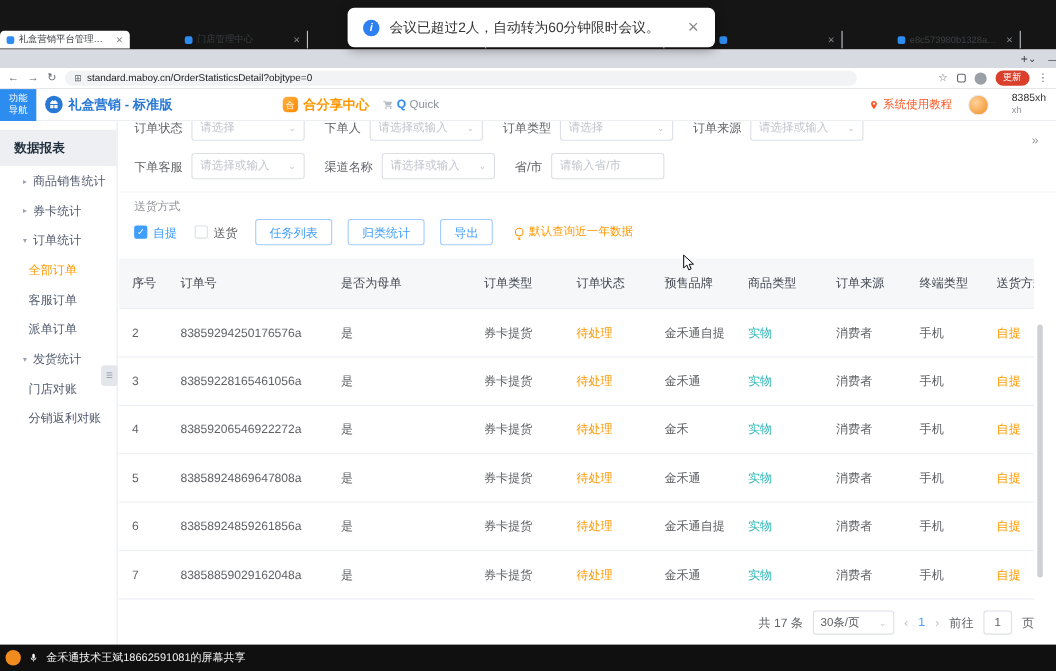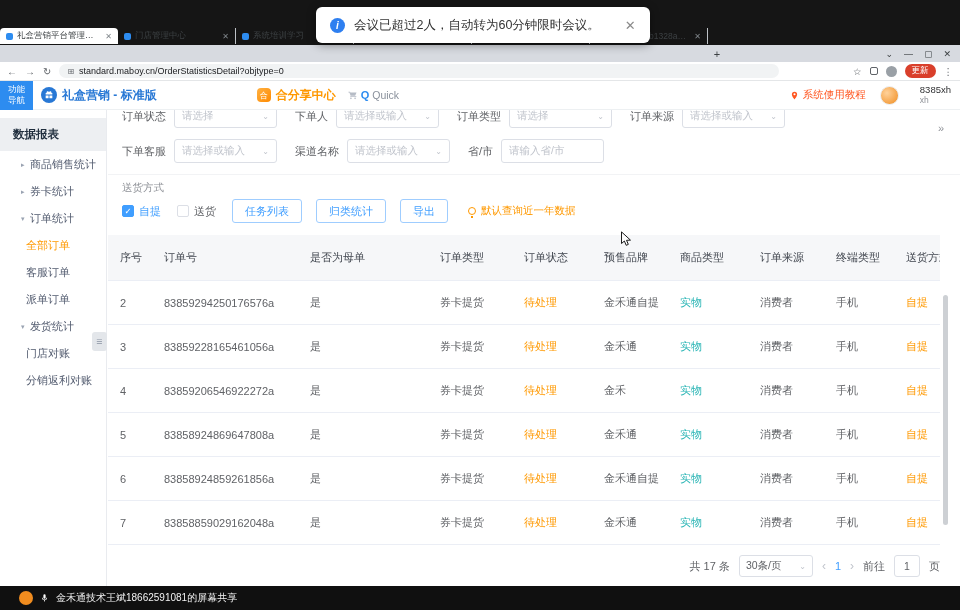--- a/index.html
+++ b/index.html
@@ -10,21 +10,21 @@
   .osbar { position:absolute; left:0; top:0; width:960px; height:45px; background:#151515; }
   .toast { position:absolute; left:316px; top:7px; height:36px; background:#fff; border-radius:6px;
            box-shadow:0 2px 10px rgba(0,0,0,.4); display:flex; align-items:center; padding:0 14px; gap:9px; z-index:60; }
   .toast-icon { width:15px; height:15px; border-radius:50%; background:#2e7ff0; color:#fff; font-size:10px; font-weight:bold;
                 display:flex; align-items:center; justify-content:center; font-style:italic; flex:none; }
   .toast-text { font-size:12.5px; color:#333; white-space:nowrap; }
   .toast-close { margin-left:16px; color:#8a8a8a; font-size:13px; cursor:pointer; }
 
   
   .tabstrip { position:absolute; left:0; top:45px; width:960px; height:17px; background:#d7dae0; display:flex; align-items:flex-end; }
-  .tabs { display:flex; height:34px; }
+  .tabs { display:flex; height:34px;gap:44px; }
   .tab { height:16px; width:118px; display:flex; align-items:center; gap:4px; padding:0 6px; font-size:8.5px; color:#3c4043; border-right:1px solid #bdc1c6; }
   .tab.active { background:#fff; border-radius:4px 4px 0 0; border-right:none; }
   .fav { width:7px; height:7px; border-radius:2px; background:#2d8cf0; flex:none; }
   .t-title { flex:1; overflow:hidden; white-space:nowrap; text-overflow:ellipsis; }
   .t-close { color:#80868b; font-size:8px; flex:none; }
   .newtab { width:18px; text-align:center; font-size:11px; color:#3c4043; line-height:16px; }
   .winctl { margin-left:auto; display:flex; align-items:center; gap:11px; padding-right:9px; font-size:9px; color:#3c4043; height:100%; }
 
   
   .urlbar { position:absolute; left:0; top:62px; width:960px; height:19px; background:#fff; border-bottom:1px solid #e4e6e8;
@@ -117,21 +117,21 @@
 
   
   .pager { display:flex; align-items:center; justify-content:flex-end; margin-top:10px; padding-right:20px; font-size:11px; color:#606266; gap:9px; }
   .psize { width:74px; height:22px; border:1px solid #dcdfe6; border-radius:3px; display:flex; align-items:center;
            justify-content:space-between; padding:0 6px; color:#606266; font-size:10.5px; }
   .parrow { color:#c0c4cc; font-size:12px; }
   .pnum { color:#409eff; font-size:11px; }
   .goto-box { width:26px; height:22px; border:1px solid #dcdfe6; border-radius:3px; display:flex; align-items:center; justify-content:center; font-size:10.5px; color:#606266; }
 
   
-  .bottombar { position:absolute; left:0; top:586px; width:960px; height:24px; background:#101010; display:flex; align-items:center; padding-left:19px; gap:7px; }
+  .bottombar { position:absolute; left:0; top:586px; width:960px; height:24px; background:#101010; display:flex; align-items:center; padding-left:5px; gap:7px; }
   .share-avatar { width:14px; height:14px; border-radius:50%; background:#f08c1f; flex:none; }
   .share-text { font-size:10px; color:#f2f2f2; white-space:nowrap; }
 
   .cursor { position:absolute; left:620px; top:231px; z-index:70; }
 </style>
 </head>
 <body>
 
 <div class="screen">
 

